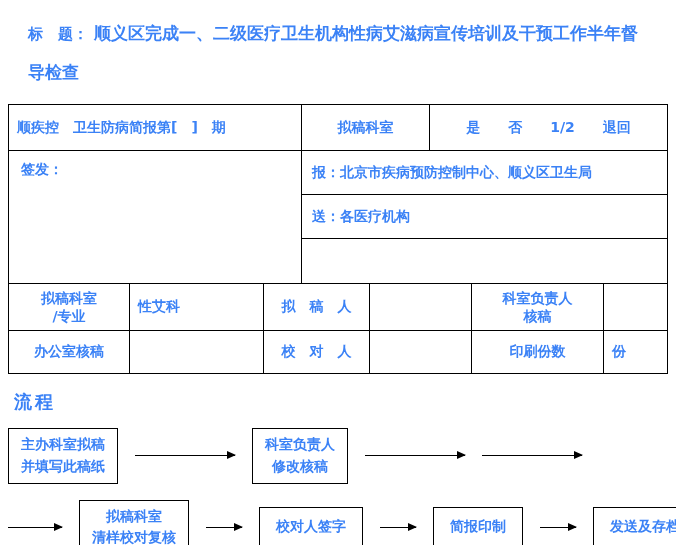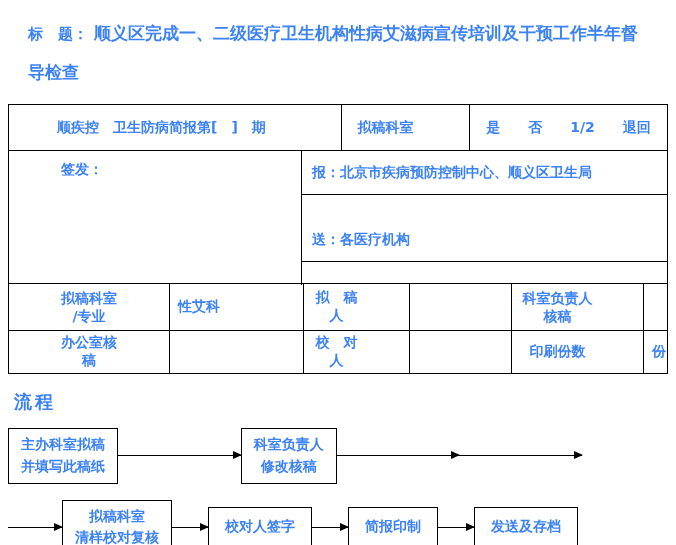--- a/index.html
+++ b/index.html
@@ -18,35 +18,35 @@
   .title-text  { font-size: 17px; margin-left: 6px; }
 
   
   .form-table { border: 1px solid #000; width: 660px; box-sizing: border-box; }
   .row { display: grid; }
   .row-a { grid-template-columns: 292px 128px 1fr; border-bottom: 1px solid #000; height: 45px; }
   .row-b { grid-template-columns: 292px 1fr; border-bottom: 1px solid #000; height: 132px; }
   .row-c { grid-template-columns: 120px 134px 106px 102px 132px 1fr; border-bottom: 1px solid #000; height: 46px; }
   .row-d { grid-template-columns: 120px 134px 106px 102px 132px 1fr; height: 42px; }
 
-  .cell { display: flex; align-items: center; font-size: 14px; padding: 2px 8px; box-sizing: border-box; overflow: hidden; margin-left: 40px; }
+  .cell { display: flex; align-items: center; font-size: 14px; padding: 2px 8px; box-sizing: border-box; overflow: hidden; }
   .row-a .cell + .cell, .row-c .cell + .cell, .row-d .cell + .cell { border-left: 1px solid #000; }
   .left   { justify-content: flex-start; text-align: left; }
   .center { justify-content: center; text-align: center; }
   .multiline { white-space: pre-line; line-height: 1.3; }
 
   .sign-cell { align-items: flex-start; padding: 10px 12px; font-size: 14px; }
-  .right-col { border-left: 1px solid #000; display: flex; flex-direction: column; gap: 23px; }
+  .right-col { border-left: 1px solid #000; display: flex; flex-direction: column; }
   .sub-cell { height: 44px; display: flex; align-items: center; padding: 0 10px;
               font-size: 14px; border-bottom: 1px solid #000; box-sizing: border-box; }
   .sub-cell.empty { border-bottom: 0; flex: 1; }
 
   
   .process-heading { margin: 16px 0 0 6px; font-size: 18px; letter-spacing: 3px; }
-  .flow { width: 574px; display: flex; align-items: center; }
+  .flow { width: 574px; display: flex; align-items: center; gap: 17px; }
   .flow-row1 { margin-top: 14px; }
   .flow-row2 { margin-top: 16px; }
   .flow-box {
     border: 1px solid #000; background: #fff; text-align: center;
     white-space: pre-line; font-size: 14px; line-height: 1.55;
     padding: 5px 12px; flex-shrink: 0; box-sizing: border-box;
   }
   .flow-box.single { padding: 8px 16px; }
   .arrow { height: 1px; background: #000; position: relative; flex-shrink: 0; }
   .flow-row1 .arrow { flex: 1 1 26px; min-width: 22px; }

